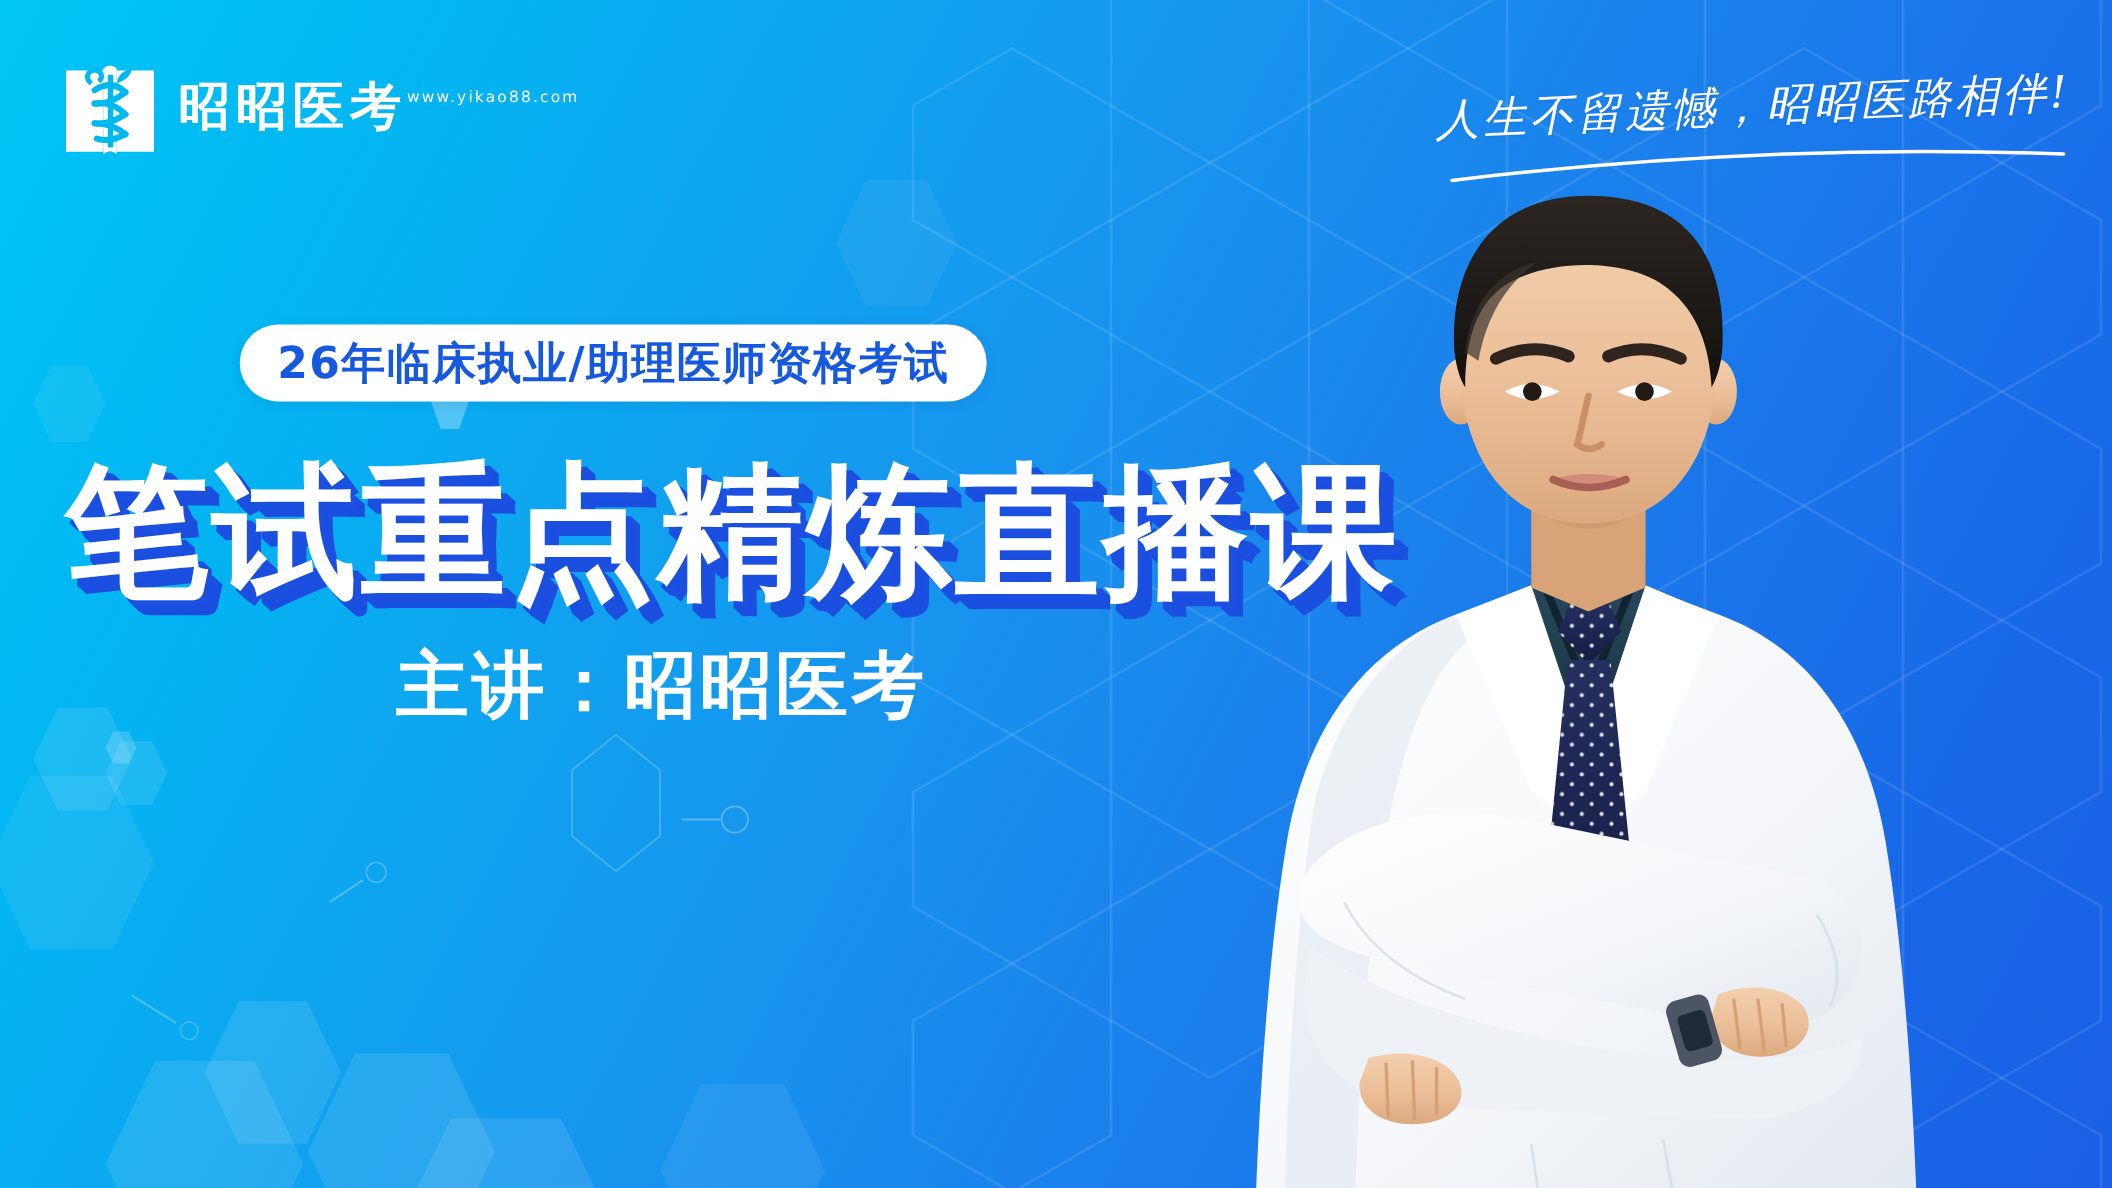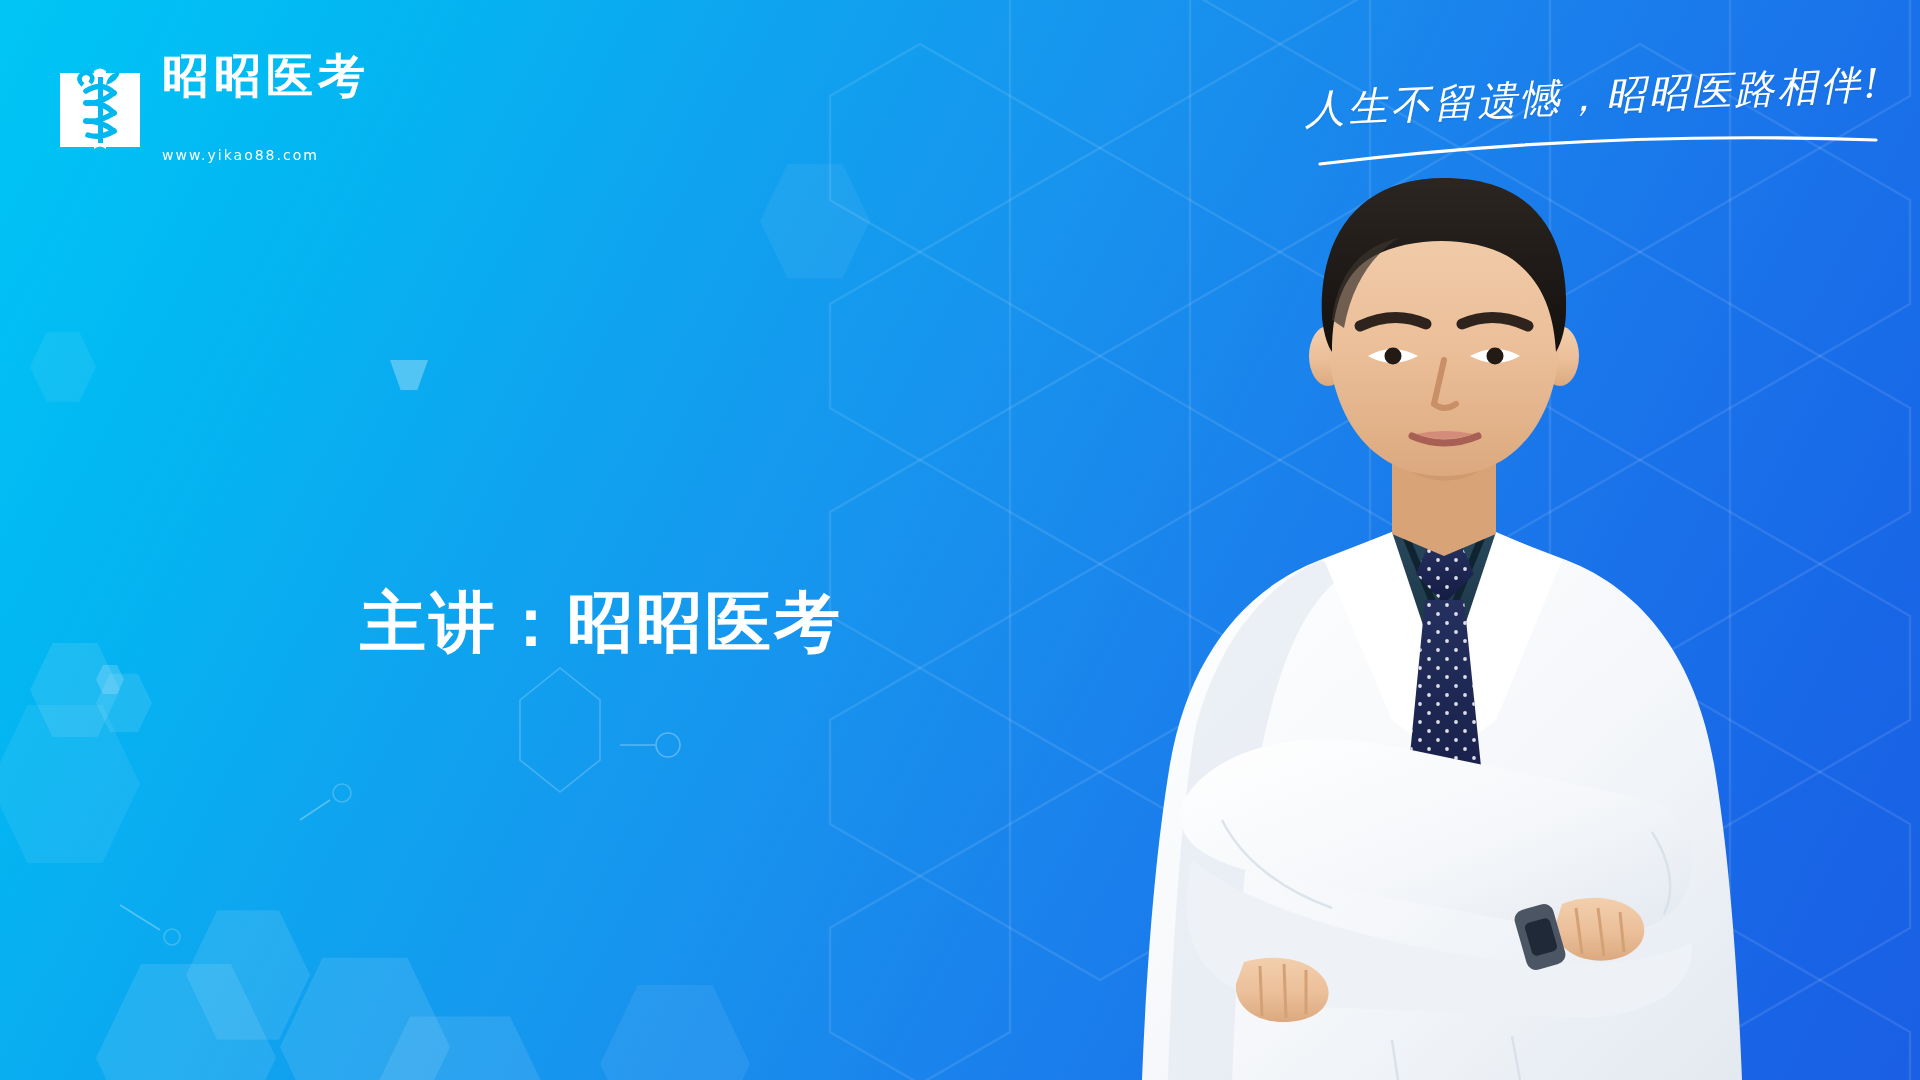--- a/index.html
+++ b/index.html
@@ -12,21 +12,21 @@
   .bg-layer{position:absolute;inset:0;pointer-events:none;}
 
   .hexfill{position:absolute;background:rgba(255,255,255,.10);
     clip-path:polygon(25% 3%,75% 3%,100% 50%,75% 97%,25% 97%,0% 50%);}
 
   .hexsvg{position:absolute;inset:0;width:100%;height:100%;}
 
   
   #logo{position:absolute;left:56px;top:52px;display:flex;align-items:center;gap:18px;}
   .logo-mark{width:88px;height:92px;position:relative;}
-  .logo-text{display:flex;flex-direction:column;justify-content:center;gap:40px;}
+  .logo-text{display:flex;flex-direction:row;justify-content:center;}
   .logo-cn{color:#fff;font-size:47px;font-weight:700;letter-spacing:5px;line-height:1.02;
     font-family:"DejaVu Sans","Liberation Sans",sans-serif;}
   .logo-url{color:#fff;font-size:14px;letter-spacing:2.0px;margin-top:7px;font-weight:400;
     font-family:"DejaVu Sans","Liberation Sans",sans-serif;}
 
   
   #slogan{position:absolute;right:38px;top:56px;text-align:right;}
   .slogan-text{color:#fff;font-size:40px;font-weight:400;letter-spacing:3px;
     font-family:"DejaVu Serif","Liberation Serif",serif;
     font-style:italic;white-space:nowrap;
@@ -183,21 +183,25 @@
   </div>
 
   <div id="slogan">
     <span class="slogan-text">人生不留遗憾，昭昭医路相伴!</span>
     <svg class="slogan-swoosh" viewBox="0 0 560 34">
       <path d="M2 30 Q280 -4 558 6" fill="none" stroke="#ffffff" stroke-width="3.2" stroke-linecap="round"></path>
     </svg>
   </div>
 
   <div id="pill-tail"></div>
-
+  <div id="pill">
+    <span class="pill-label">26年临床执业/助理医师资格考试</span>
+  </div>
+
+  <div id="headline">笔试重点精炼直播课</div>
 
   <div id="speaker">主讲：昭昭医考</div>
 
   <div id="person">
     <svg viewBox="0 0 700 920" width="700" height="920">
       <defs>
         <linearGradient id="coat" x1="0" y1="0" x2="1" y2="1">
           <stop offset="0%" stop-color="#ffffff"></stop>
           <stop offset="55%" stop-color="#f5f7fa"></stop>
           <stop offset="100%" stop-color="#e3e9f0"></stop>

